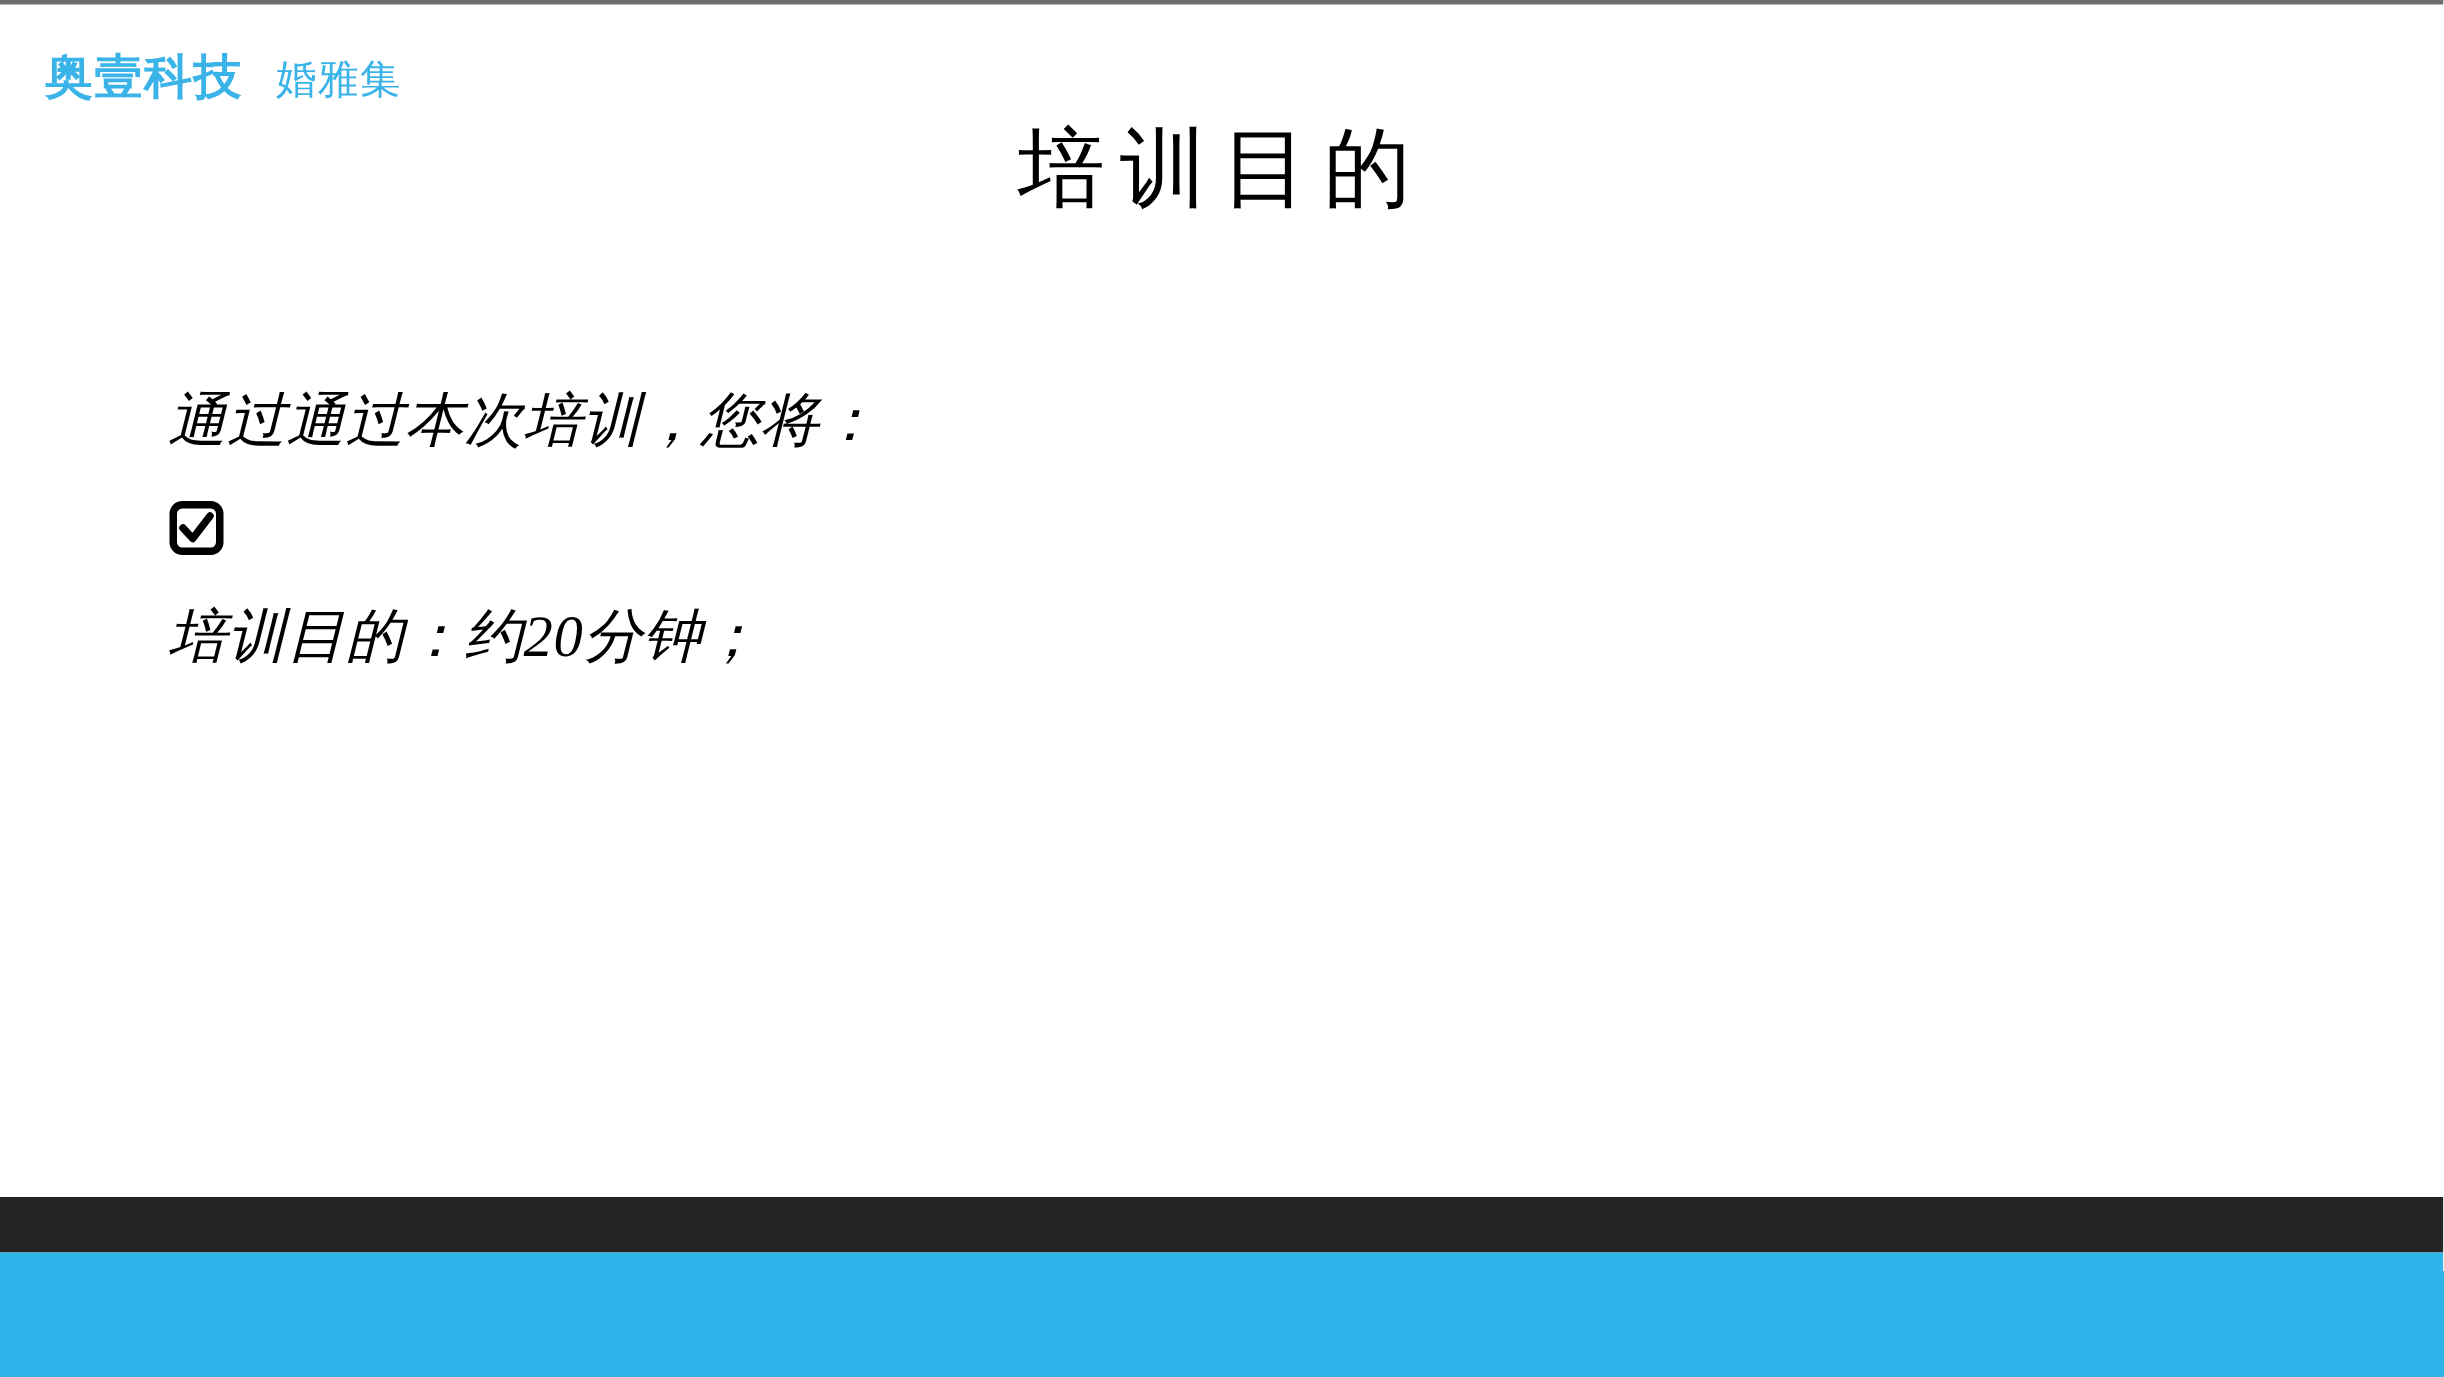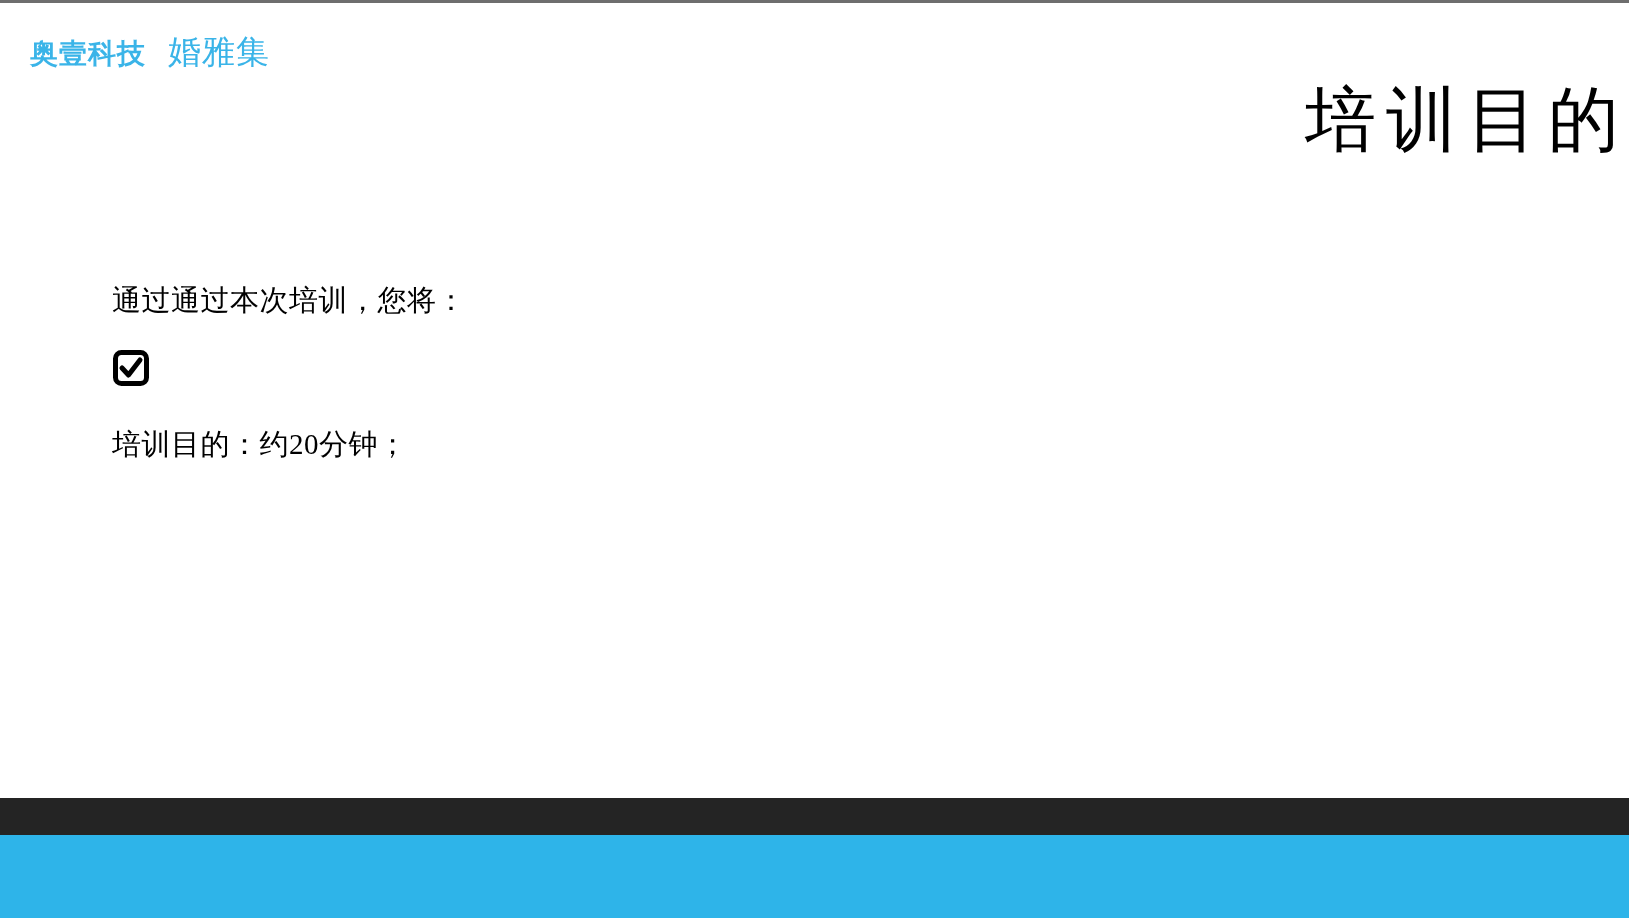--- a/index.html
+++ b/index.html
@@ -28,64 +28,65 @@
     left: 30px;
     top: 32px;
     display: flex;
     align-items: baseline;
     gap: 22px;
     white-space: nowrap;
     line-height: 1;
   }
   .brand-primary {
     font-family: "DejaVu Sans", "Liberation Sans", sans-serif;
-    font-size: 28px;
+    font-size: 32px;
     font-weight: 700;
     color: #3ab4e8;
     letter-spacing: 1px;
   }
   .brand-secondary {
-    font-family: Liberation Sans, sans-serif;
-    font-size: 33px;
+    font-family: Liberation Mono, monospace;
+    font-size: 27px;
     font-weight: 400;
     color: #3ab4e8;
     letter-spacing: 1px;
   }
 
   
   .slide-title {
     position: absolute;
     left: 0;
     right: 0;
     top: 78px;
-    text-align: right;
+    text-align: center;
     font-family: "Liberation Serif", "DejaVu Serif", serif;
-    font-size: 71px;
+    font-size: 58px;
     font-weight: 400;
     color: #000000;
     letter-spacing: 10px;
     line-height: 1.1;
   }
 
   
   .body-block {
     position: absolute;
     left: 112px;
     top: 240px;
     right: 60px;
   }
   .body-line {
     display: flex;
-    align-items: flex-end;
+    align-items: center;
     font-family: "Liberation Serif", "DejaVu Serif", serif;
-    font-size: 29px;
+    font-size: 39px;
     color: #000000;
     line-height: 1;
     height: 72px;
     white-space: nowrap;
+    font-style: italic;
   }
   .body-line .line-text {
     letter-spacing: 0.5px;
     padding-top: 2px;
   }
 
   
   .checkbox-icon {
     flex: 0 0 auto;
     width: 38px;

